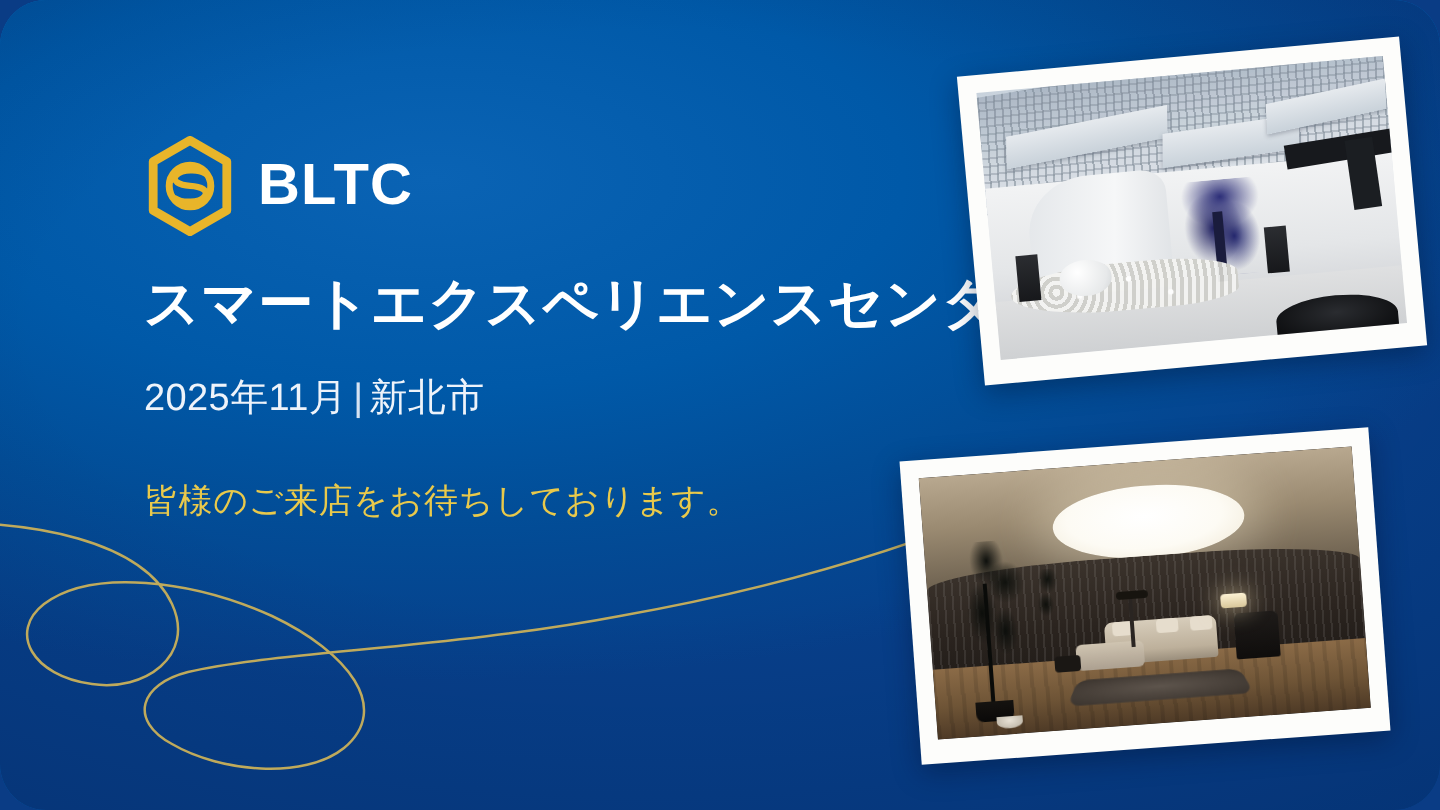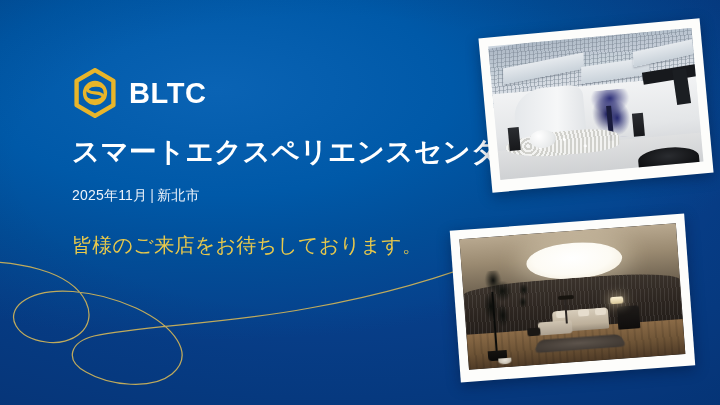--- a/index.html
+++ b/index.html
@@ -8,20 +8,21 @@
     padding: 0;
     background: #0a3c85;
   }
   .slide {
     position: relative;
     width: 720px;
     height: 405px;
     overflow: hidden;
     font-family: "Liberation Sans", "DejaVu Sans", sans-serif;
     background: #0057a6;
+    border-radius: 23px;
   }
   .bg-gradient {
     position: absolute;
     inset: 0;
     background:
       radial-gradient(ellipse 78% 62% at 30% 22%, #0a63b4 0%, #0059a8 42%, #024d97 68%, #073f8a 100%),
       linear-gradient(160deg, #0060ad 0%, #0055a2 45%, #0a3a82 100%);
   }
   .bg-vignette {
     position: absolute;
@@ -69,34 +70,34 @@
     color: #ffffff;
     font-size: 27.5px;
     font-weight: bold;
     letter-spacing: 0.4px;
     line-height: 1.18;
     white-space: nowrap;
   }
   .meta {
     margin-top: 17px;
     color: #eef3fa;
-    font-size: 14px;
+    font-size: 19px;
     font-weight: normal;
     line-height: 1.55;
     letter-spacing: 0.2px;
   }
   .meta .sep {
     color: #d7e3f2;
     padding: 0 3px;
     font-weight: 300;
   }
   .tagline {
     margin-top: 24px;
     color: #e9c94b;
-    font-size: 20px;
+    font-size: 17px;
     letter-spacing: 0.3px;
     line-height: 1.4;
   }
 
   
   .photo {
     position: absolute;
     background: #fdfdfb;
     box-shadow: 0 4px 14px rgba(0,12,40,0.38);
     padding: 8px;

